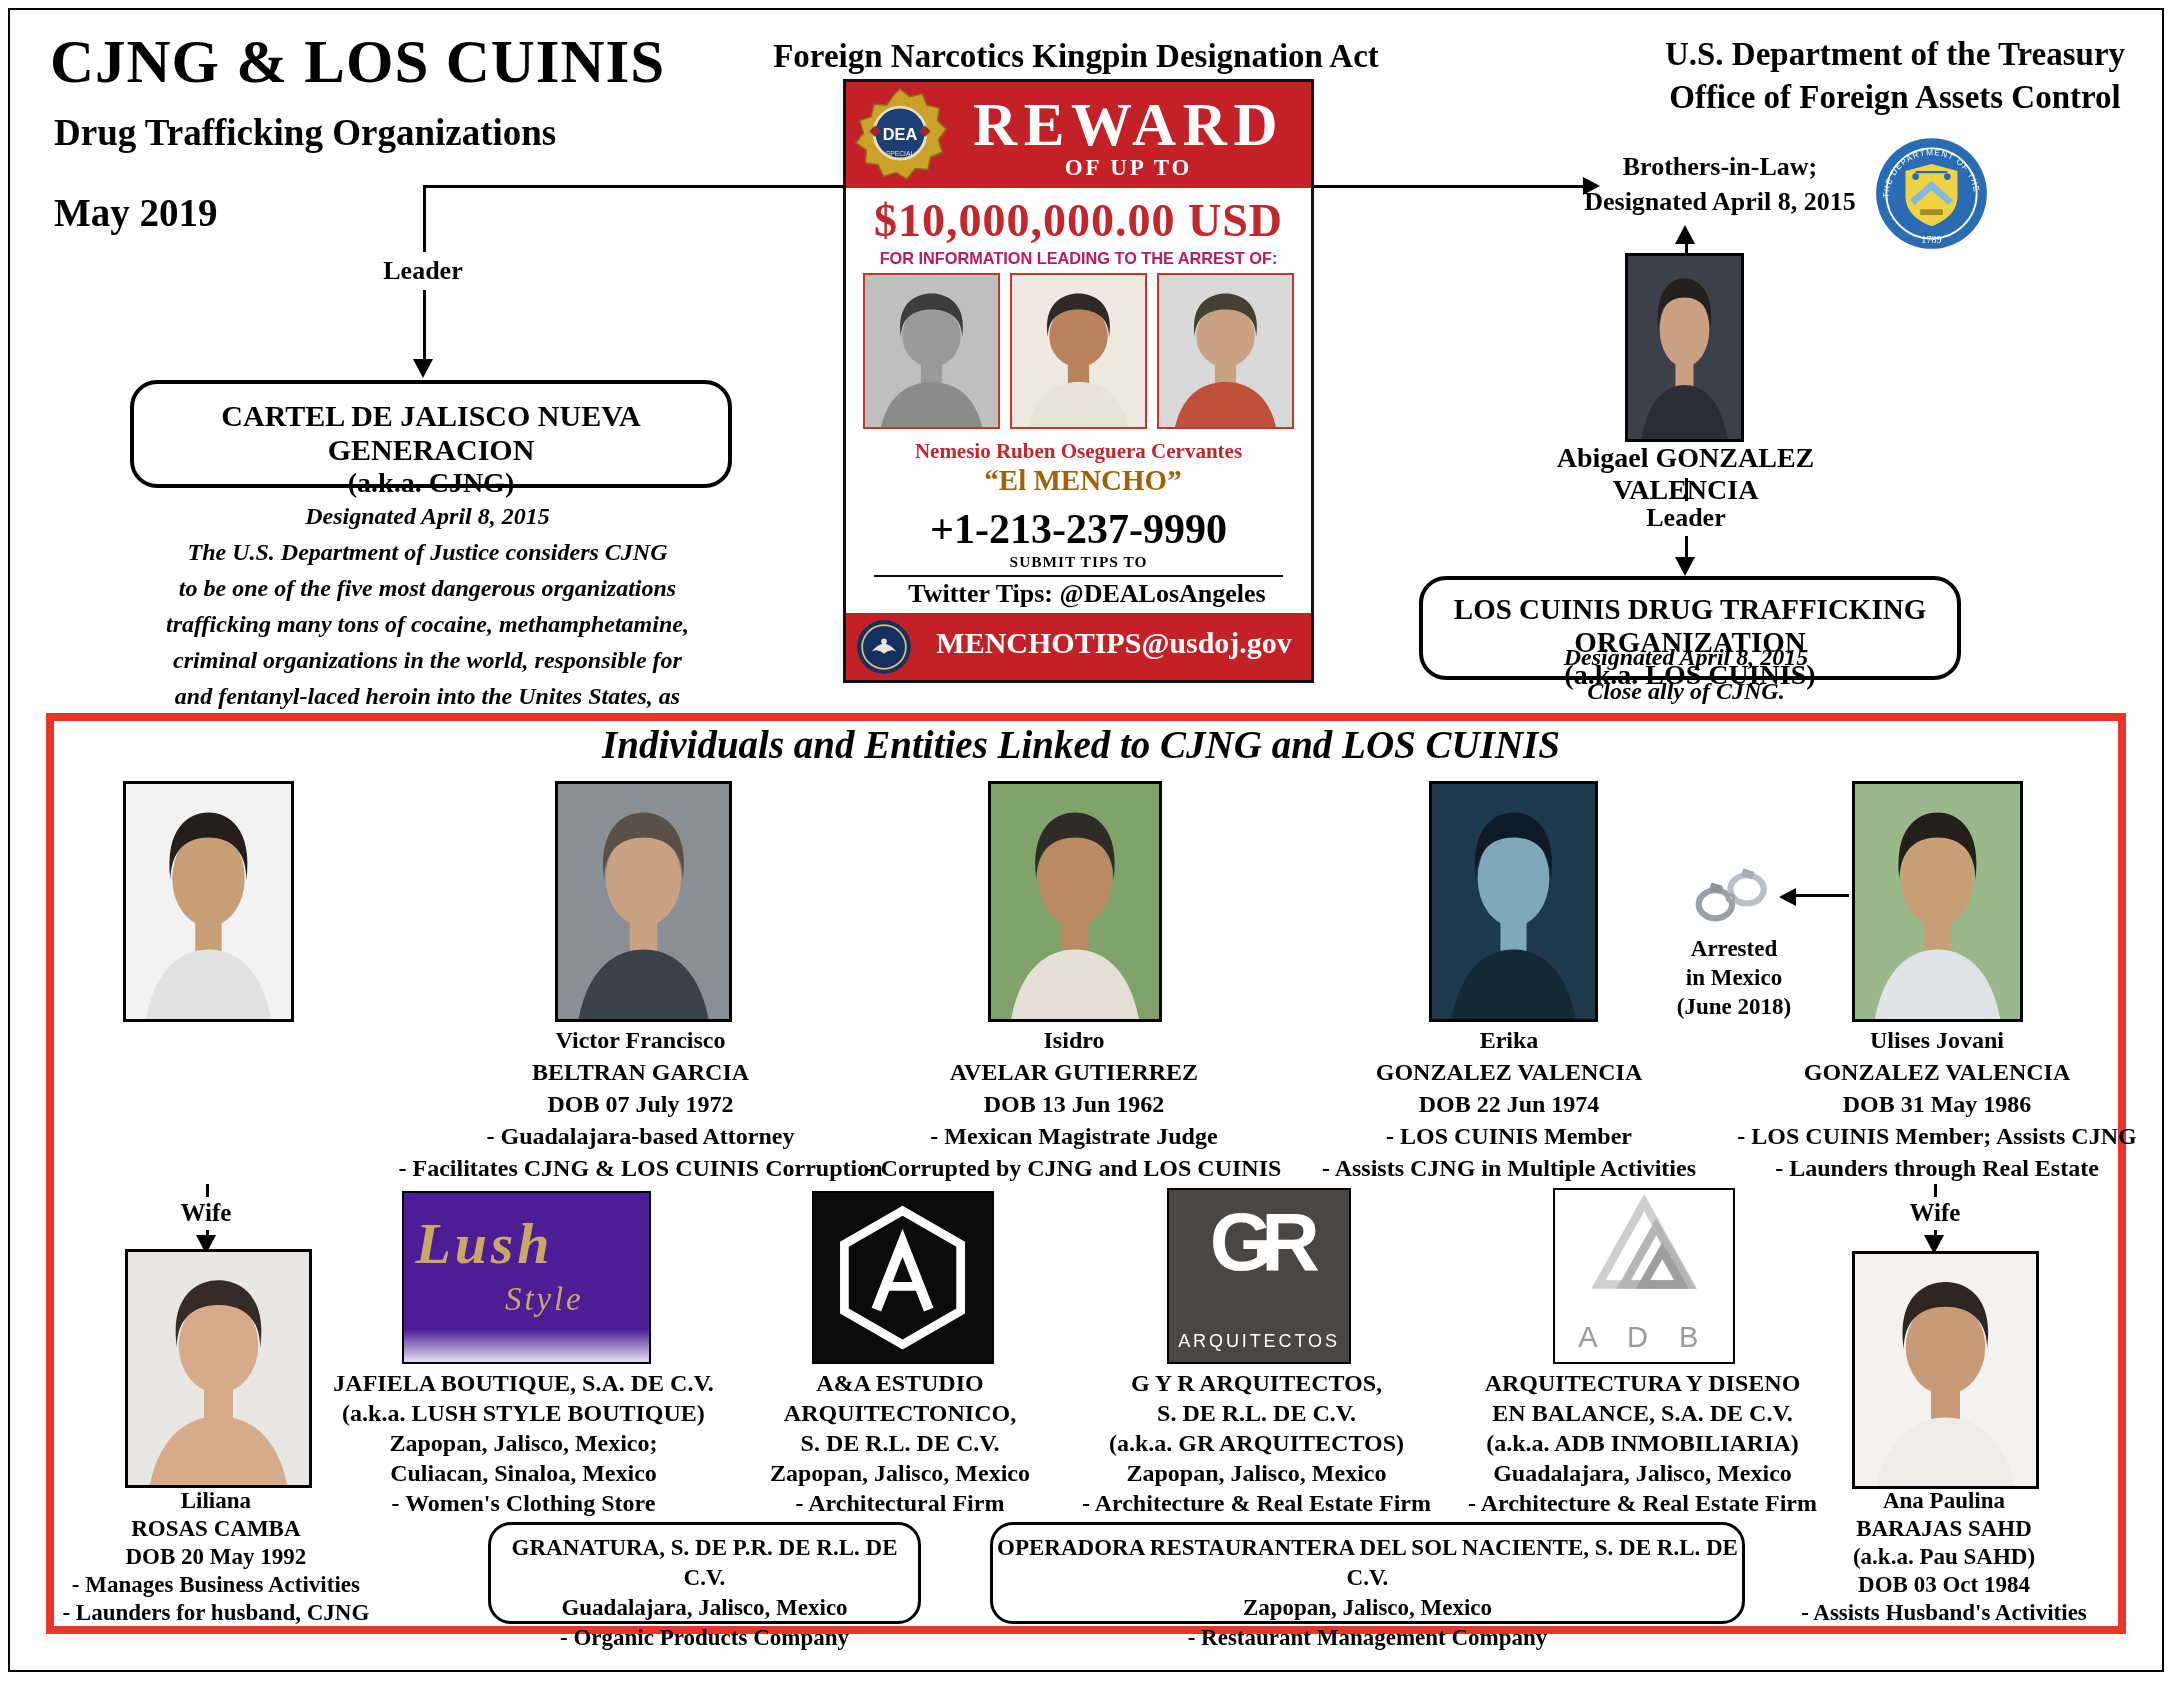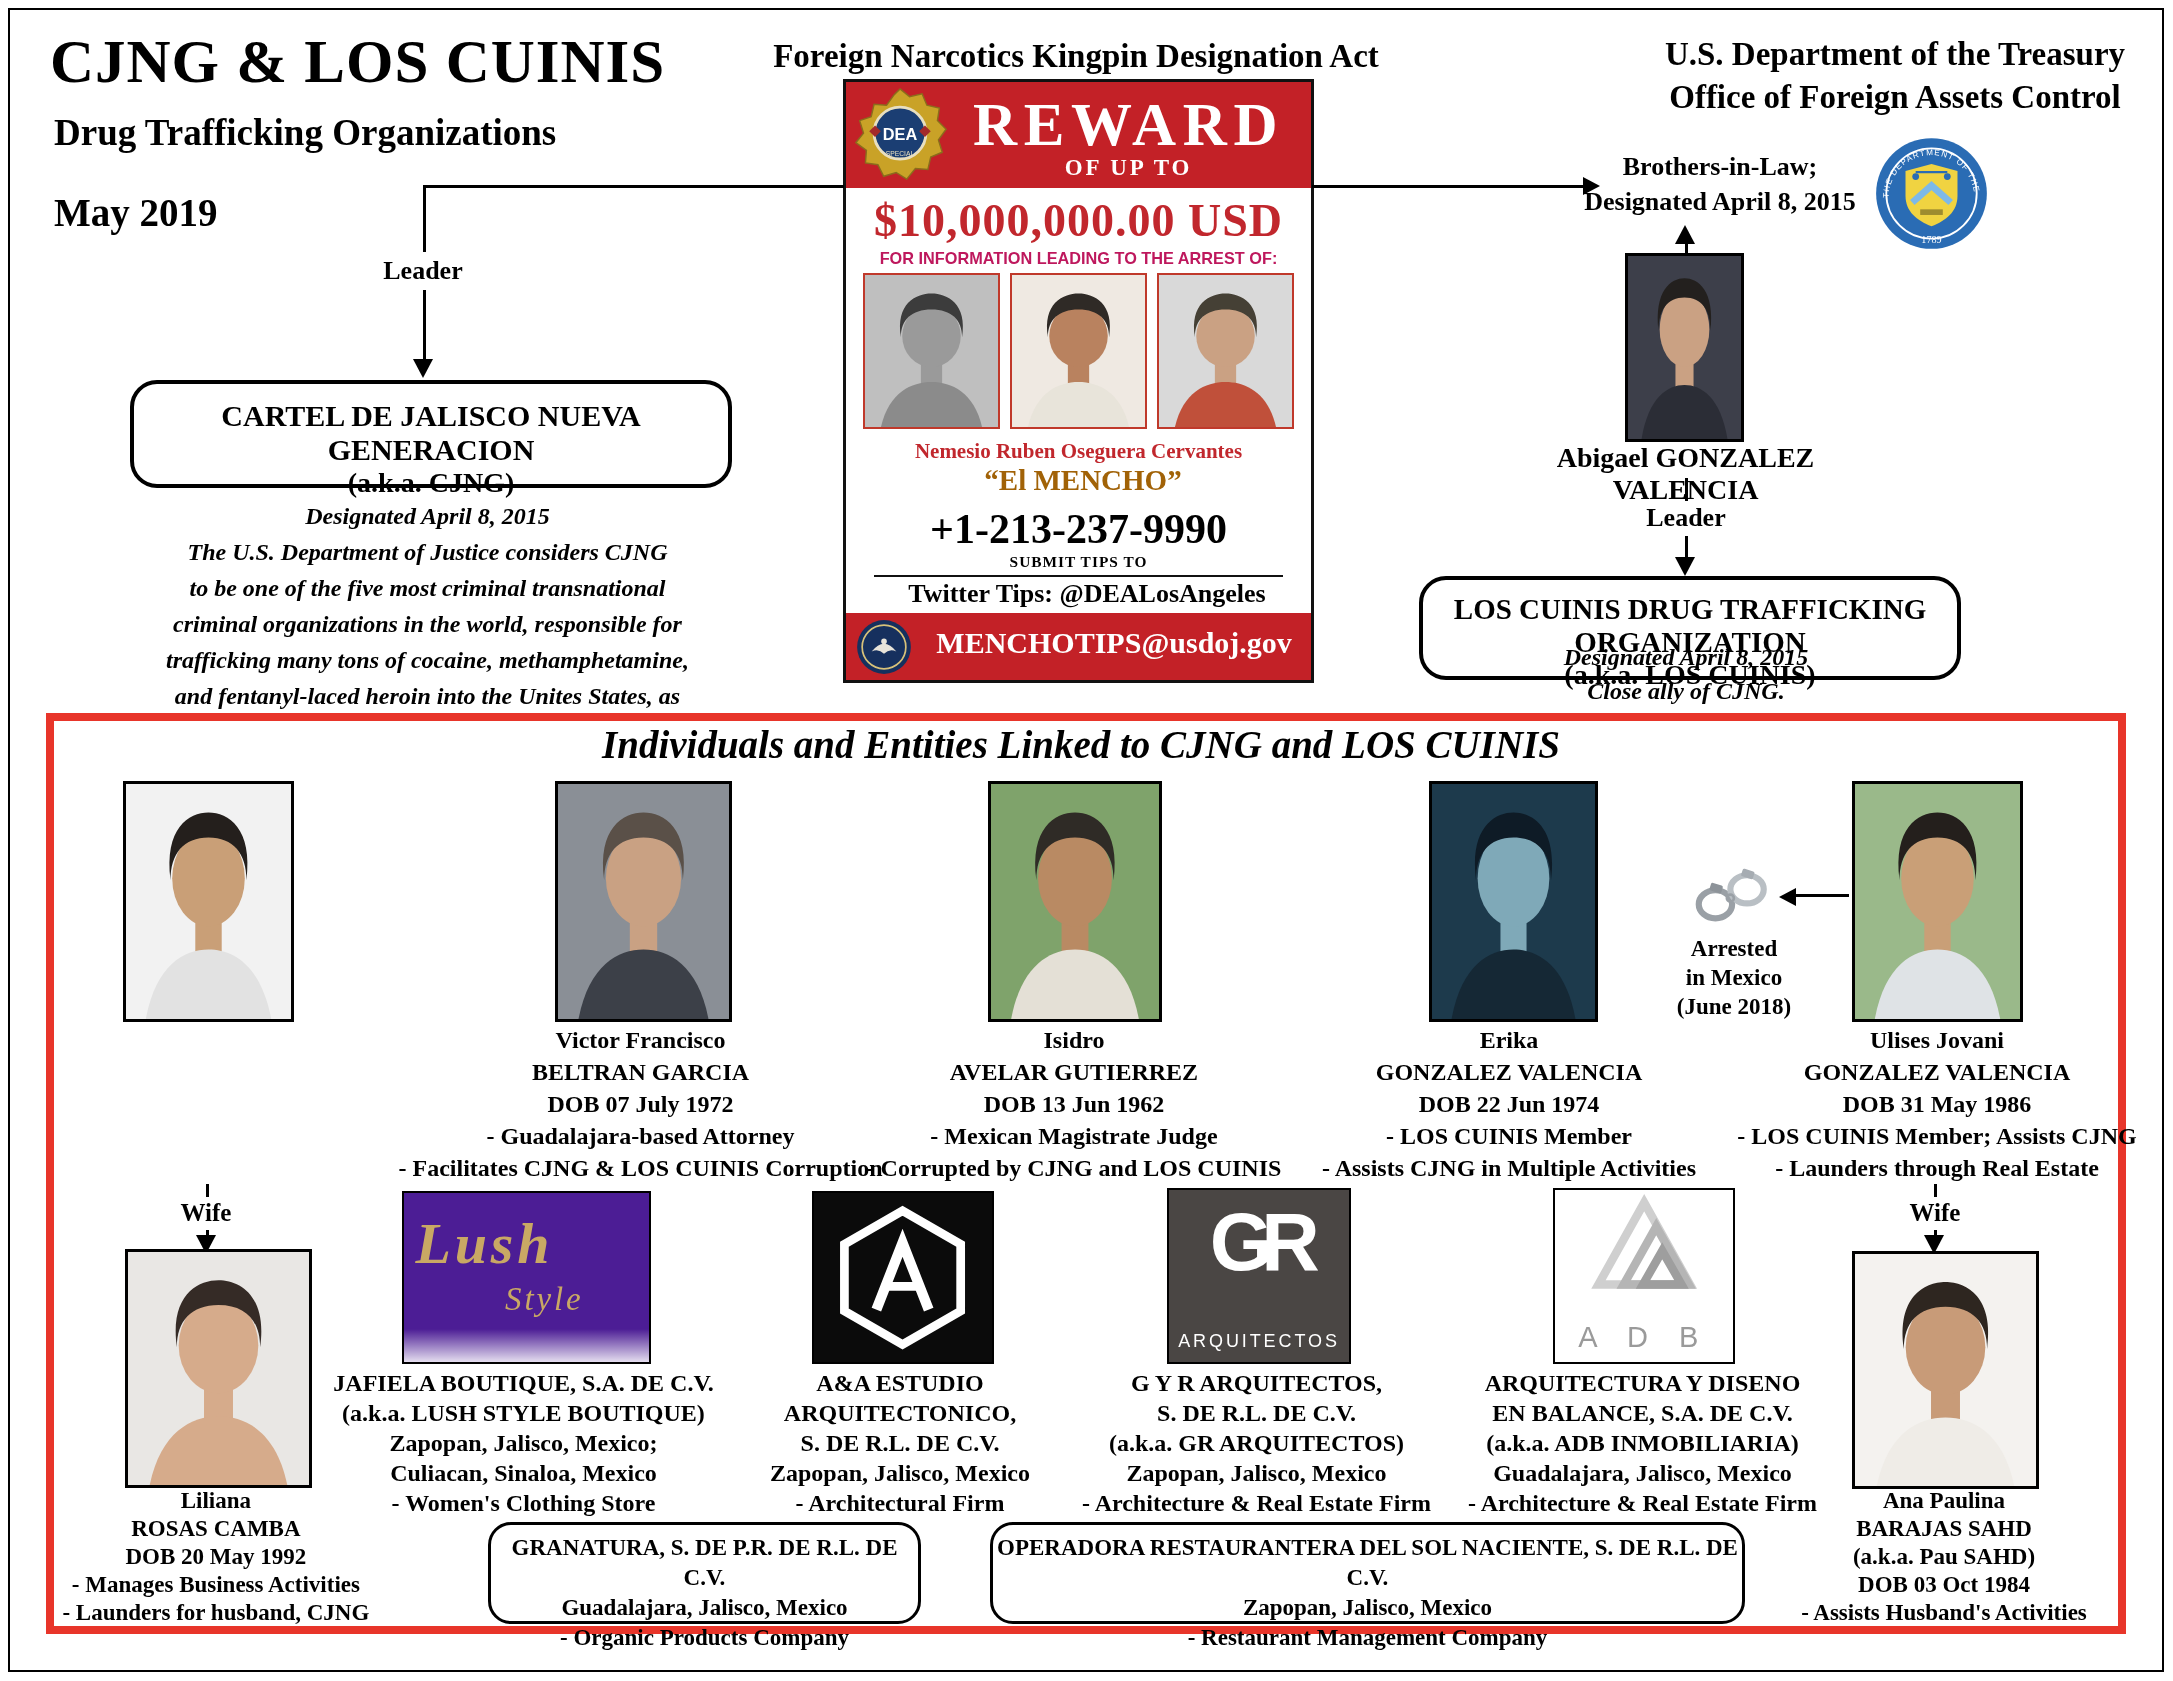--- a/index.html
+++ b/index.html
@@ -158,23 +158,23 @@
   <div class="vline" style="left:423px;top:290px;height:69px;"></div>
   <div class="tri-down" style="left:413px;top:359px;"></div>
 
   <div class="rbox" style="left:130px;top:380px;width:594px;height:100px;">
     <div class="ctr b" style="margin-top:15.4px;font-size:30px;">CARTEL DE JALISCO NUEVA GENERACION</div>
     <div class="ctr b" style="font-size:28px;">(a.k.a. CJNG)</div>
   </div>
   <div class="abs b ital ctr" style="left:101px;top:498px;width:653px;font-size:24px;line-height:36px;">
     <div>Designated April 8, 2015</div>
     <div>The U.S. Department of Justice considers CJNG</div>
-    <div>to be one of the five most criminal transnational</div>
+    <div>to be one of the five most dangerous organizations</div>
+    <div>trafficking many tons of cocaine, methamphetamine,</div>
     <div>criminal organizations in the world, responsible for</div>
-    <div>trafficking many tons of cocaine, methamphetamine,</div>
     <div>and fentanyl-laced heroin into the Unites States, as</div>
     <div>well as for violence and significant loss of life in Mexico.</div>
   </div>
 
   <div class="hline" style="left:1312px;top:185px;width:271px;"></div>
   <div class="tri-right" style="left:1583px;top:177px;"></div>
   <div class="abs b ctr" style="left:1576px;top:149px;width:288px;font-size:26px;line-height:35px;">
     <div>Brothers-in-Law;</div>
     <div>Designated April 8, 2015</div>
   </div>

